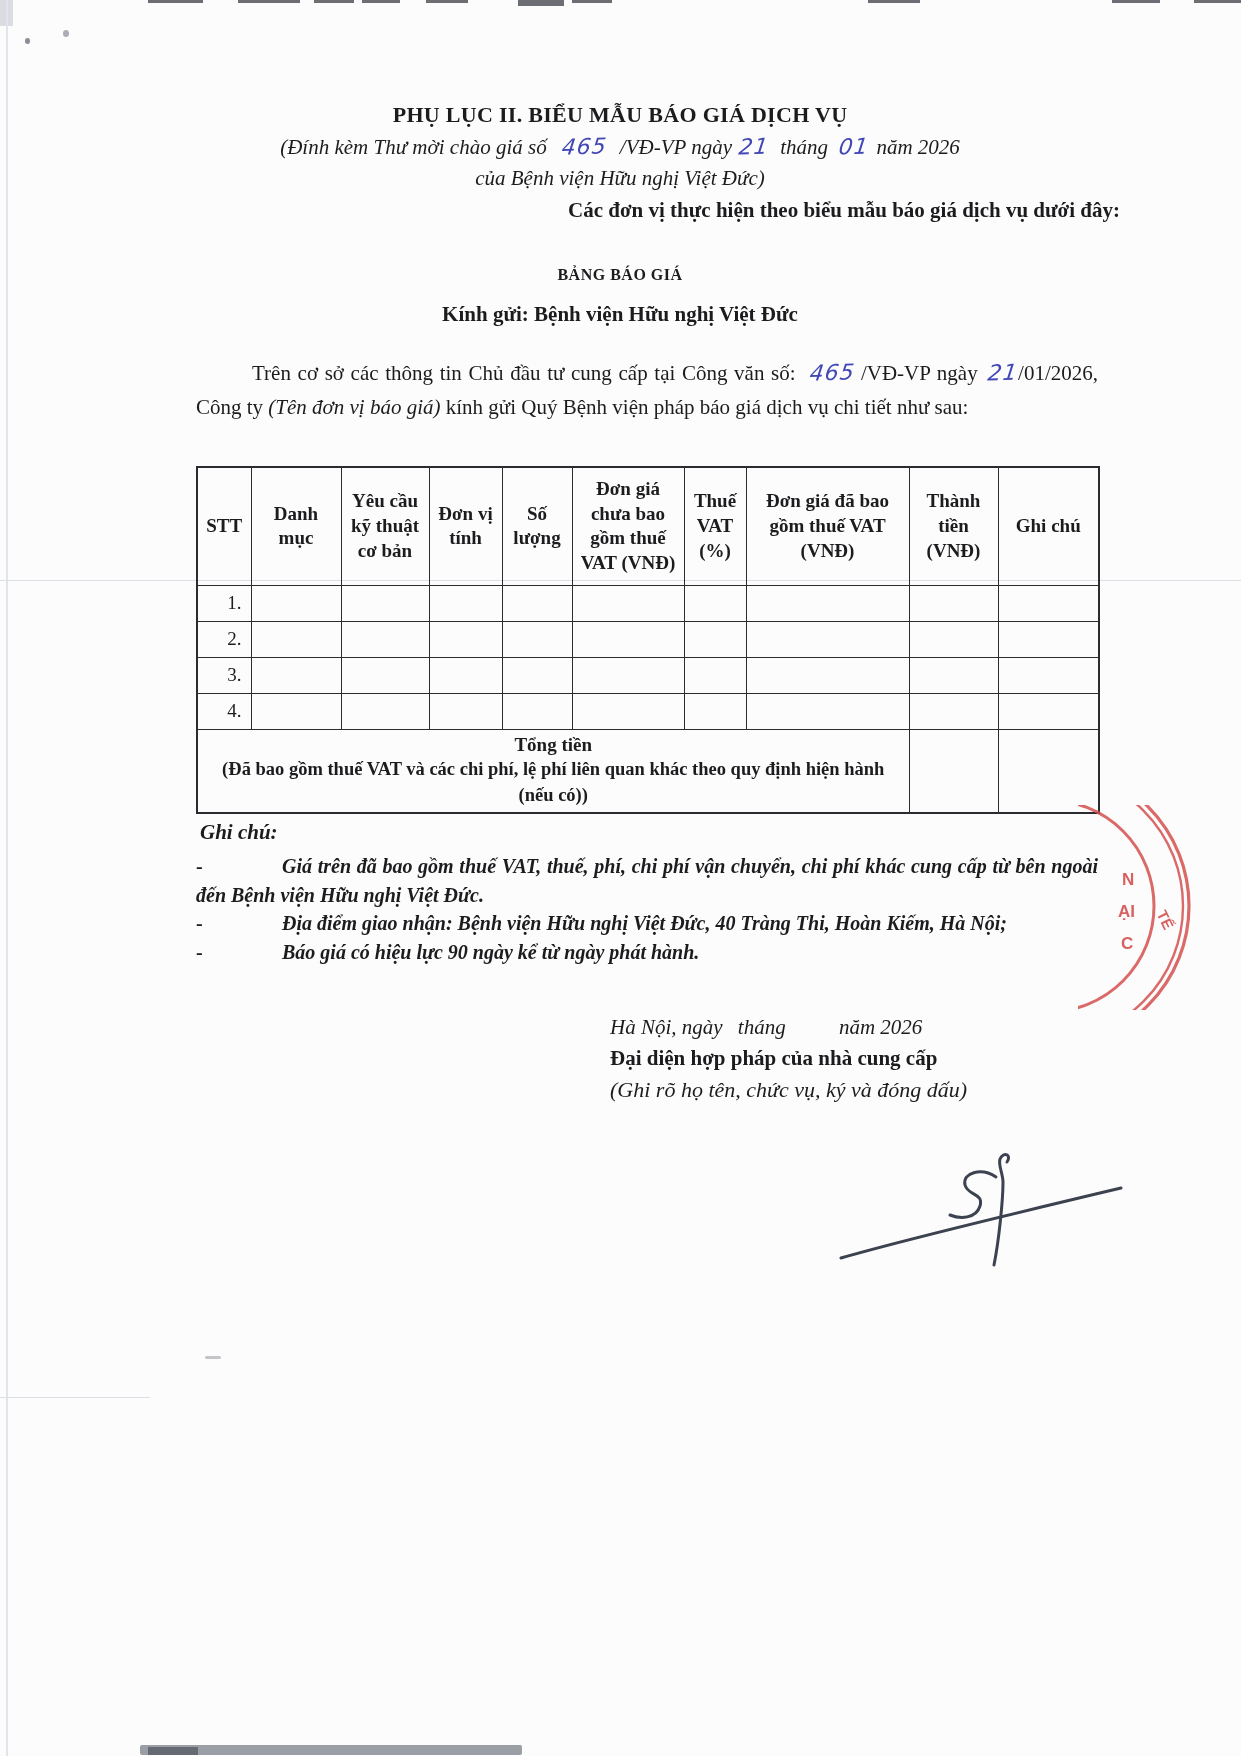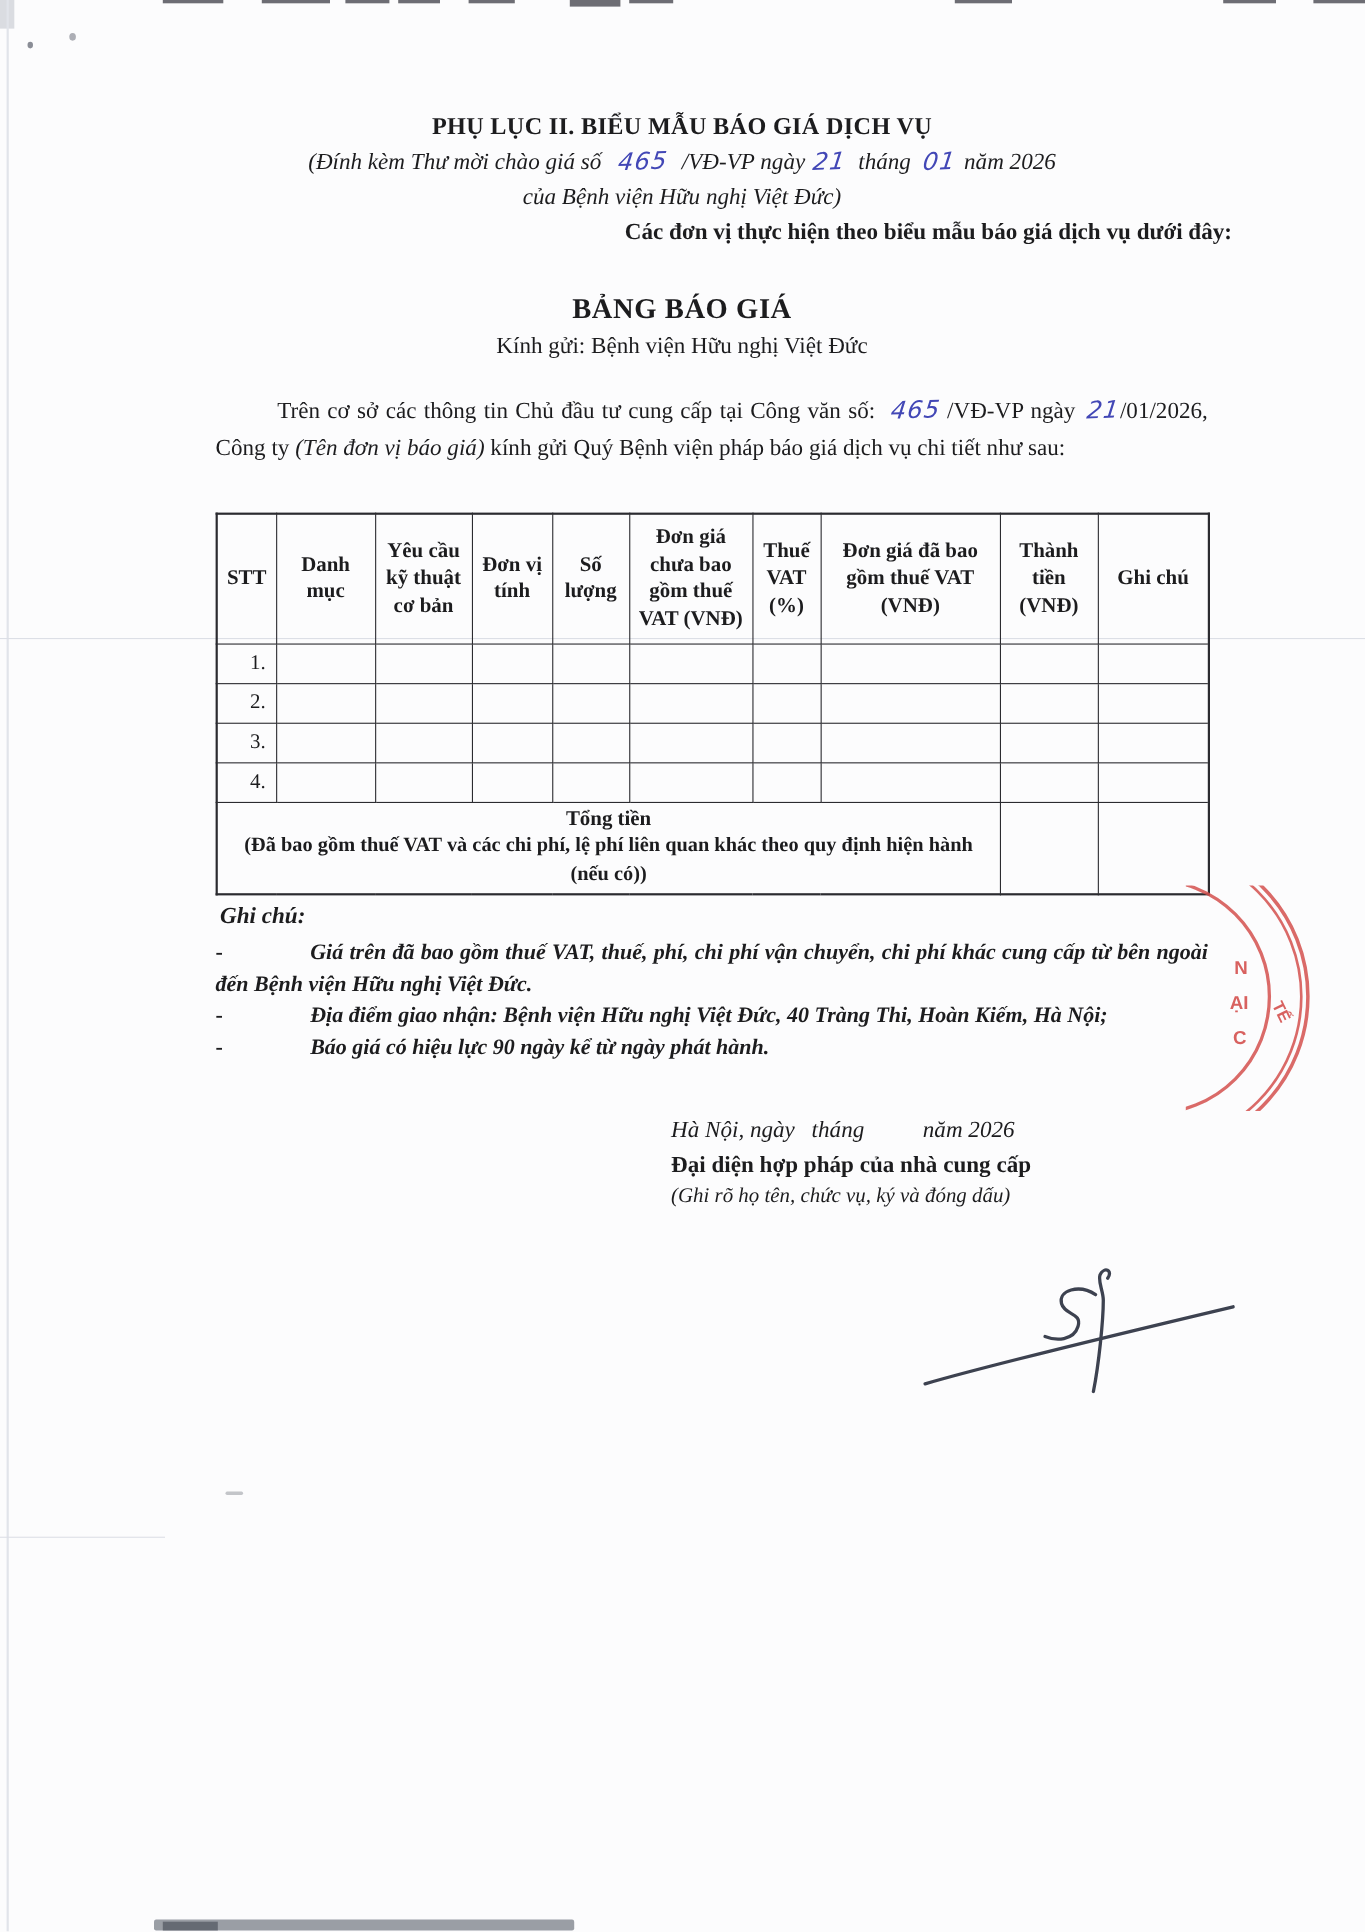--- a/index.html
+++ b/index.html
@@ -20,21 +20,21 @@
   .faint-line { position:absolute; background:#dcdfe6; height:1px; }
   .speck { position:absolute; background:#8a8d96; border-radius:50%; }
   .bottom-bar { position:absolute; left:140px; top:1745px; width:382px; height:10px; background:#81868f; opacity:.8; border-radius:2px; }
   .bottom-blob { position:absolute; left:148px; top:1747px; width:50px; height:8px; background:#585d66; opacity:.8; }
 
   
   .center-block { left:120px; width:1000px; text-align:center; }
   .doc-title { font-size:22px; font-weight:bold; letter-spacing:.3px; }
   .subtitle { font-size:21px; font-style:italic; }
   .instruction { font-size:21px; font-weight:bold; }
-  .quote-title { font-size:26px; font-weight:bold; letter-spacing:.5px; }
+  .quote-title { font-size:16px; font-weight:bold; letter-spacing:.5px; }
   .salutation { font-size:21px; }
 
   .hand {
     font-family:"DejaVu Sans", sans-serif;
     font-style:italic;
     color:#4247b6;
     display:inline-block;
     transform:skewX(-9deg) rotate(-2deg);
     font-size:1.04em;
     line-height:1;
@@ -71,21 +71,21 @@
   .notes { left:196px; top:852px; width:902px; font-size:20px; font-weight:bold; font-style:italic; line-height:28.5px; }
   .note { text-align:justify; }
   .note .dash { display:inline-block; width:86px; font-style:normal; }
 
   
   .sign-block { left:610px; top:1015px; width:520px; text-align:left; }
   .sign-date { font-size:21px; font-style:italic; }
   .sign-date .gap1 { margin:0 24px 0 10px; }
   .sign-date .gap2 { margin:0 10px 0 24px; }
   .sign-rep { font-size:21px; font-weight:bold; margin-top:6px; }
-  .sign-instr { font-size:19px; font-style:italic; margin-top:6px; }
+  .sign-instr { font-size:22px; font-style:italic; margin-top:6px; }
 
   svg { display:block; }
 </style>
 </head>
 <body>
 
 <div class="corner-blot"></div>
 <div class="left-scanline"></div>
 <div class="edge-dash" style="left:148px;width:55px;"></div>
 <div class="edge-dash" style="left:238px;width:62px;"></div>
@@ -116,21 +116,21 @@
   <span class="hand" style="margin:0 2px 0 6px;">01</span>
   <span>năm 2026</span>
 </div>
 
 <div class="abs center-block subtitle" style="top:166px;">của Bệnh viện Hữu nghị Việt Đức)</div>
 
 <div class="abs center-block instruction" style="top:198px;text-align:right;">Các đơn vị thực hiện theo biểu mẫu báo giá dịch vụ dưới đây:</div>
 
 <div class="abs center-block quote-title" style="top:266px;">BẢNG BÁO GIÁ</div>
 
-<div class="abs center-block salutation" style="top:302px;">Kính gửi: Bệnh viện Hữu nghị Việt Đức</div>
+<div class="abs center-block salutation" style="top:302px;font-weight:bold;">Kính gửi: Bệnh viện Hữu nghị Việt Đức</div>
 
 <p class="abs intro">
   <span class="indent"></span><span>Trên cơ sở các thông tin Chủ đầu tư cung cấp tại Công văn số:</span>
   <span class="hand" style="margin:0 6px 0 8px;">465</span><span>/VĐ-VP ngày</span>
   <span class="hand" style="margin:0 0 0 4px;">21</span><span>/01/2026, Công ty</span>
   <i>(Tên đơn vị báo giá)</i>
   <span>kính gửi Quý Bệnh viện pháp báo giá dịch vụ chi tiết như sau:</span>
 </p>
 
 <table class="quote">

